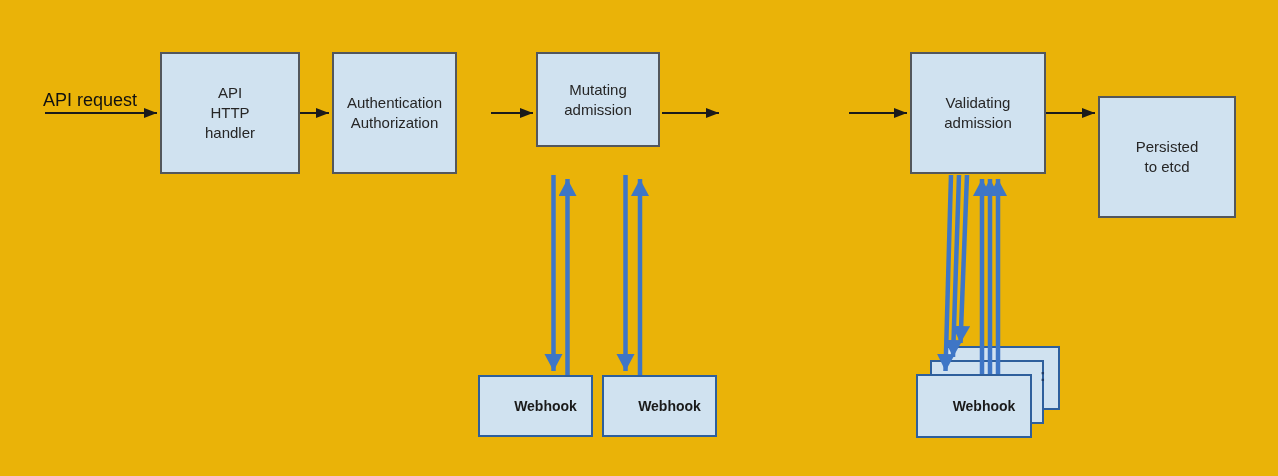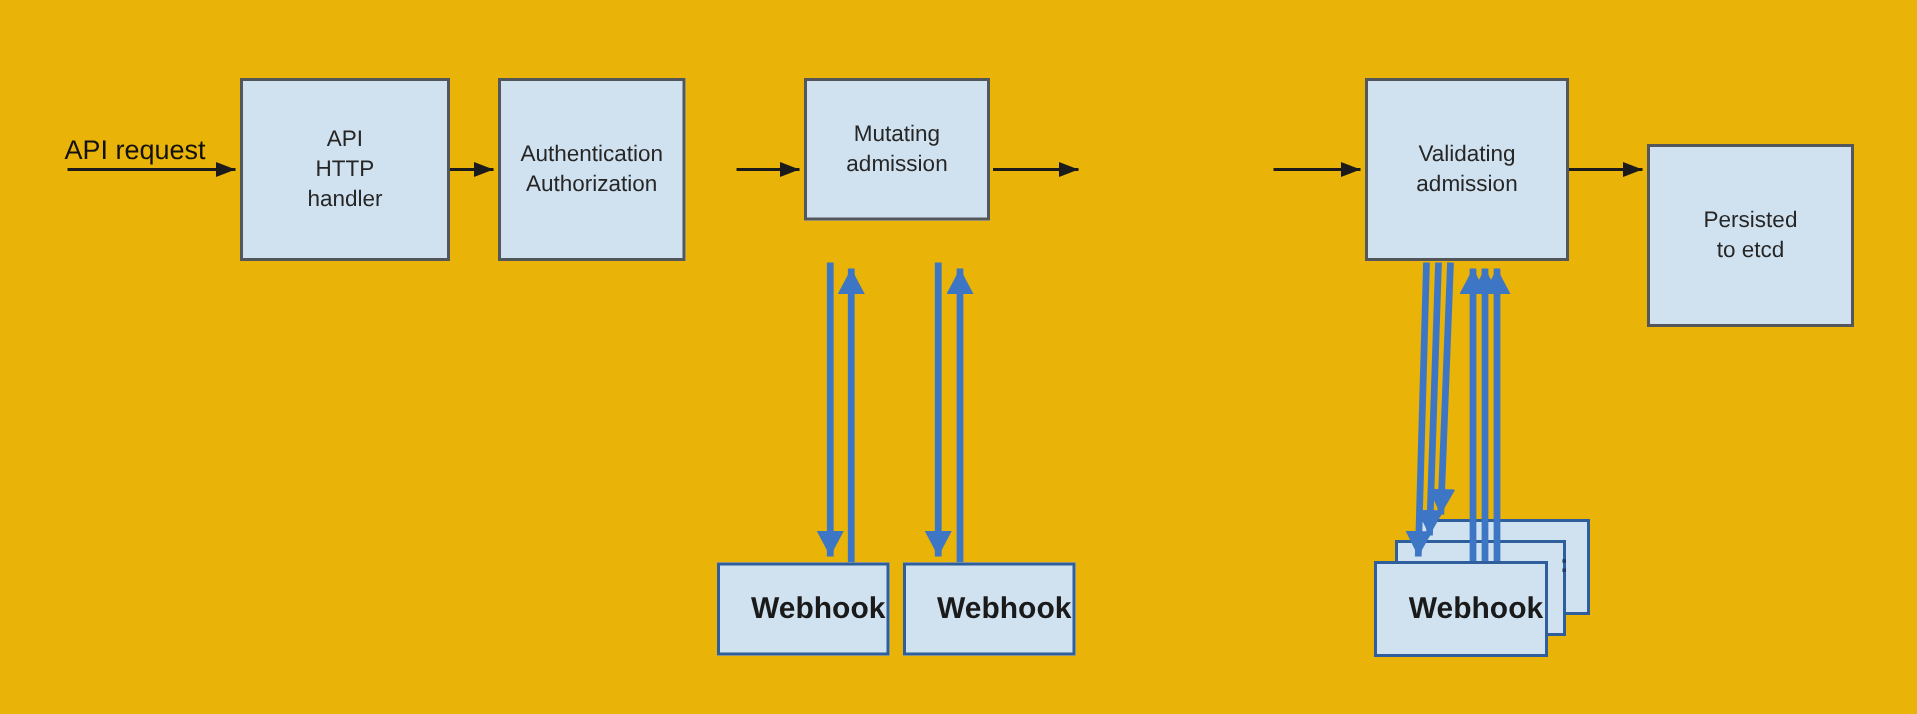--- a/index.html
+++ b/index.html
@@ -34,21 +34,21 @@
   .wbox {
     position: absolute;
     background: #d0e2f0;
     border: 2px solid #2e5f9c;
     box-sizing: border-box;
     display: flex;
     align-items: center;
     justify-content: center;
     text-align: center;
     color: #1a1a1a;
-    font-size: 20px;
+    font-size: 14px;
     font-weight: 700;
     padding-left: 20px;
   }
   .b1 { left: 160px;  top: 52px; width: 140px; height: 122px; }
   .b2 { left: 332px;  top: 52px; width: 125px; height: 122px; }
   .b3 { left: 536px;  top: 52px; width: 124px; height: 95px; }
   .b4 { left: 722px;  top: 52px; width: 125px; height: 122px; }
   .b5 { left: 910px;  top: 52px; width: 136px; height: 122px; }
   .b6 { left: 1098px; top: 52px; width: 138px; height: 122px; margin-top: 44px; }
   .wA     { left: 478px; top: 375px; width: 115px; height: 62px; }

